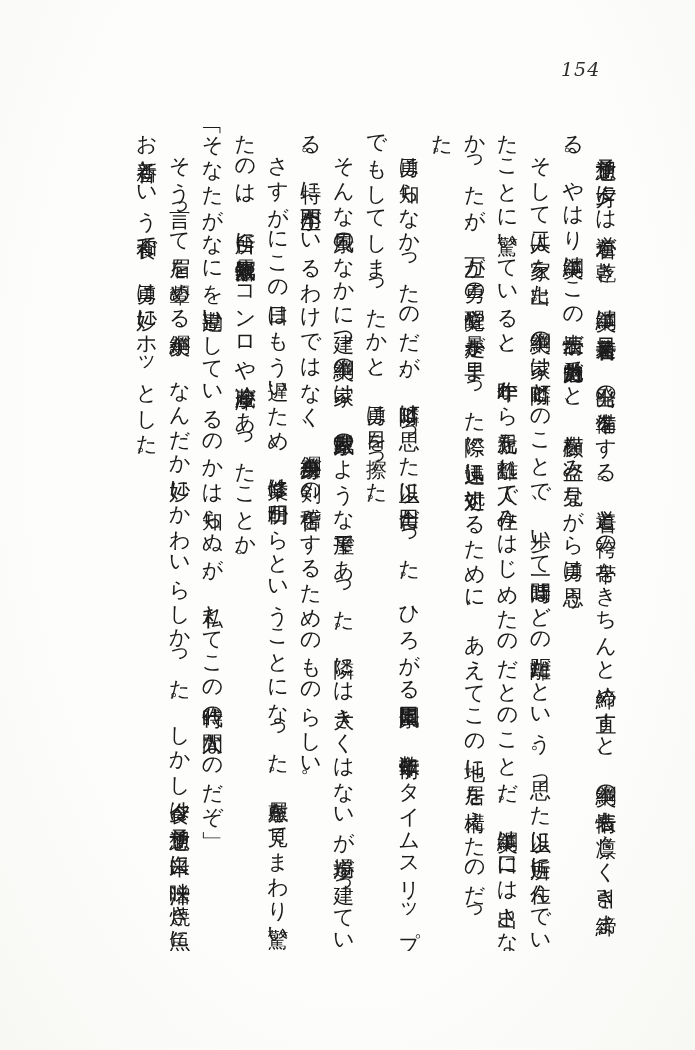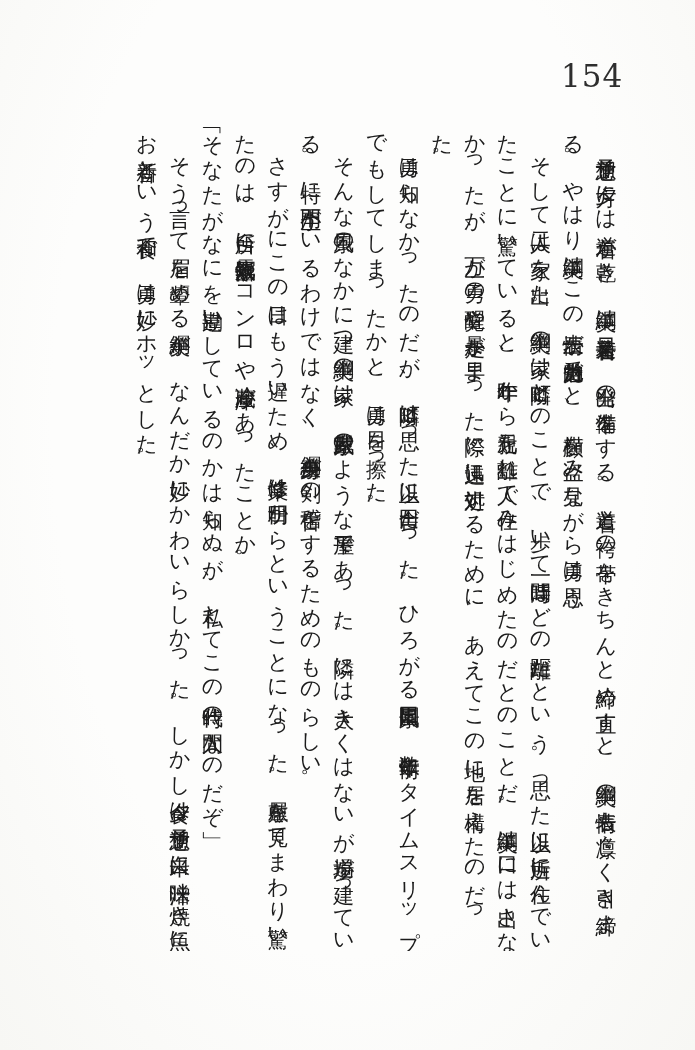--- a/index.html
+++ b/index.html
@@ -17,21 +17,22 @@
   .book-page {
     position: absolute;
     inset: 0;
     background: radial-gradient(ellipse at 50% 40%, #fdfdfc 60%, #f7f7f4 100%);
   }
   .page-number {
     position: absolute;
     left: 561px;
     top: 58px;
     font-family: "DejaVu Serif", "Liberation Serif", serif;
-    font-size: 31px;
+    font-style: italic;
+    font-size: 19px;
     letter-spacing: 1px;
     color: #2e2e2e;
   }
   .text-block {
     position: absolute;
     top: 120px;
     left: 64px;
     width: 558px;
     height: 831px;
     writing-mode: vertical-rl;

